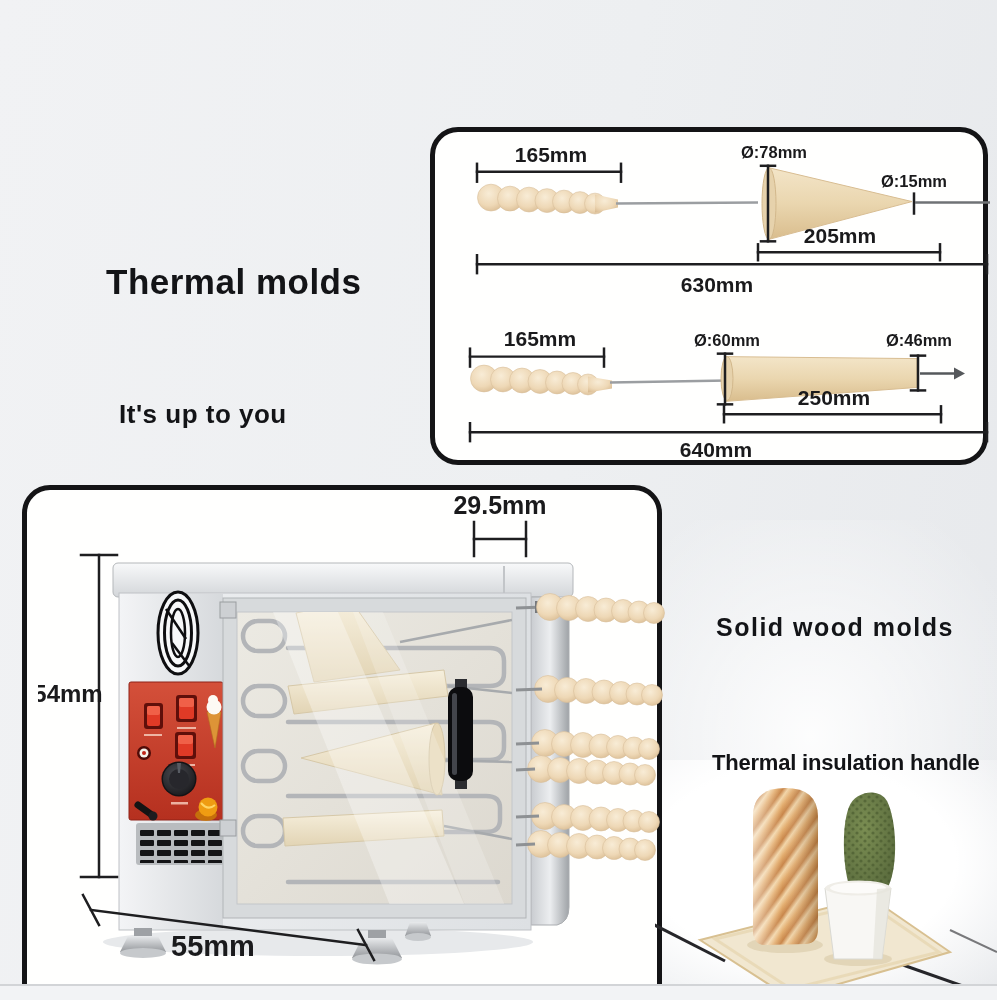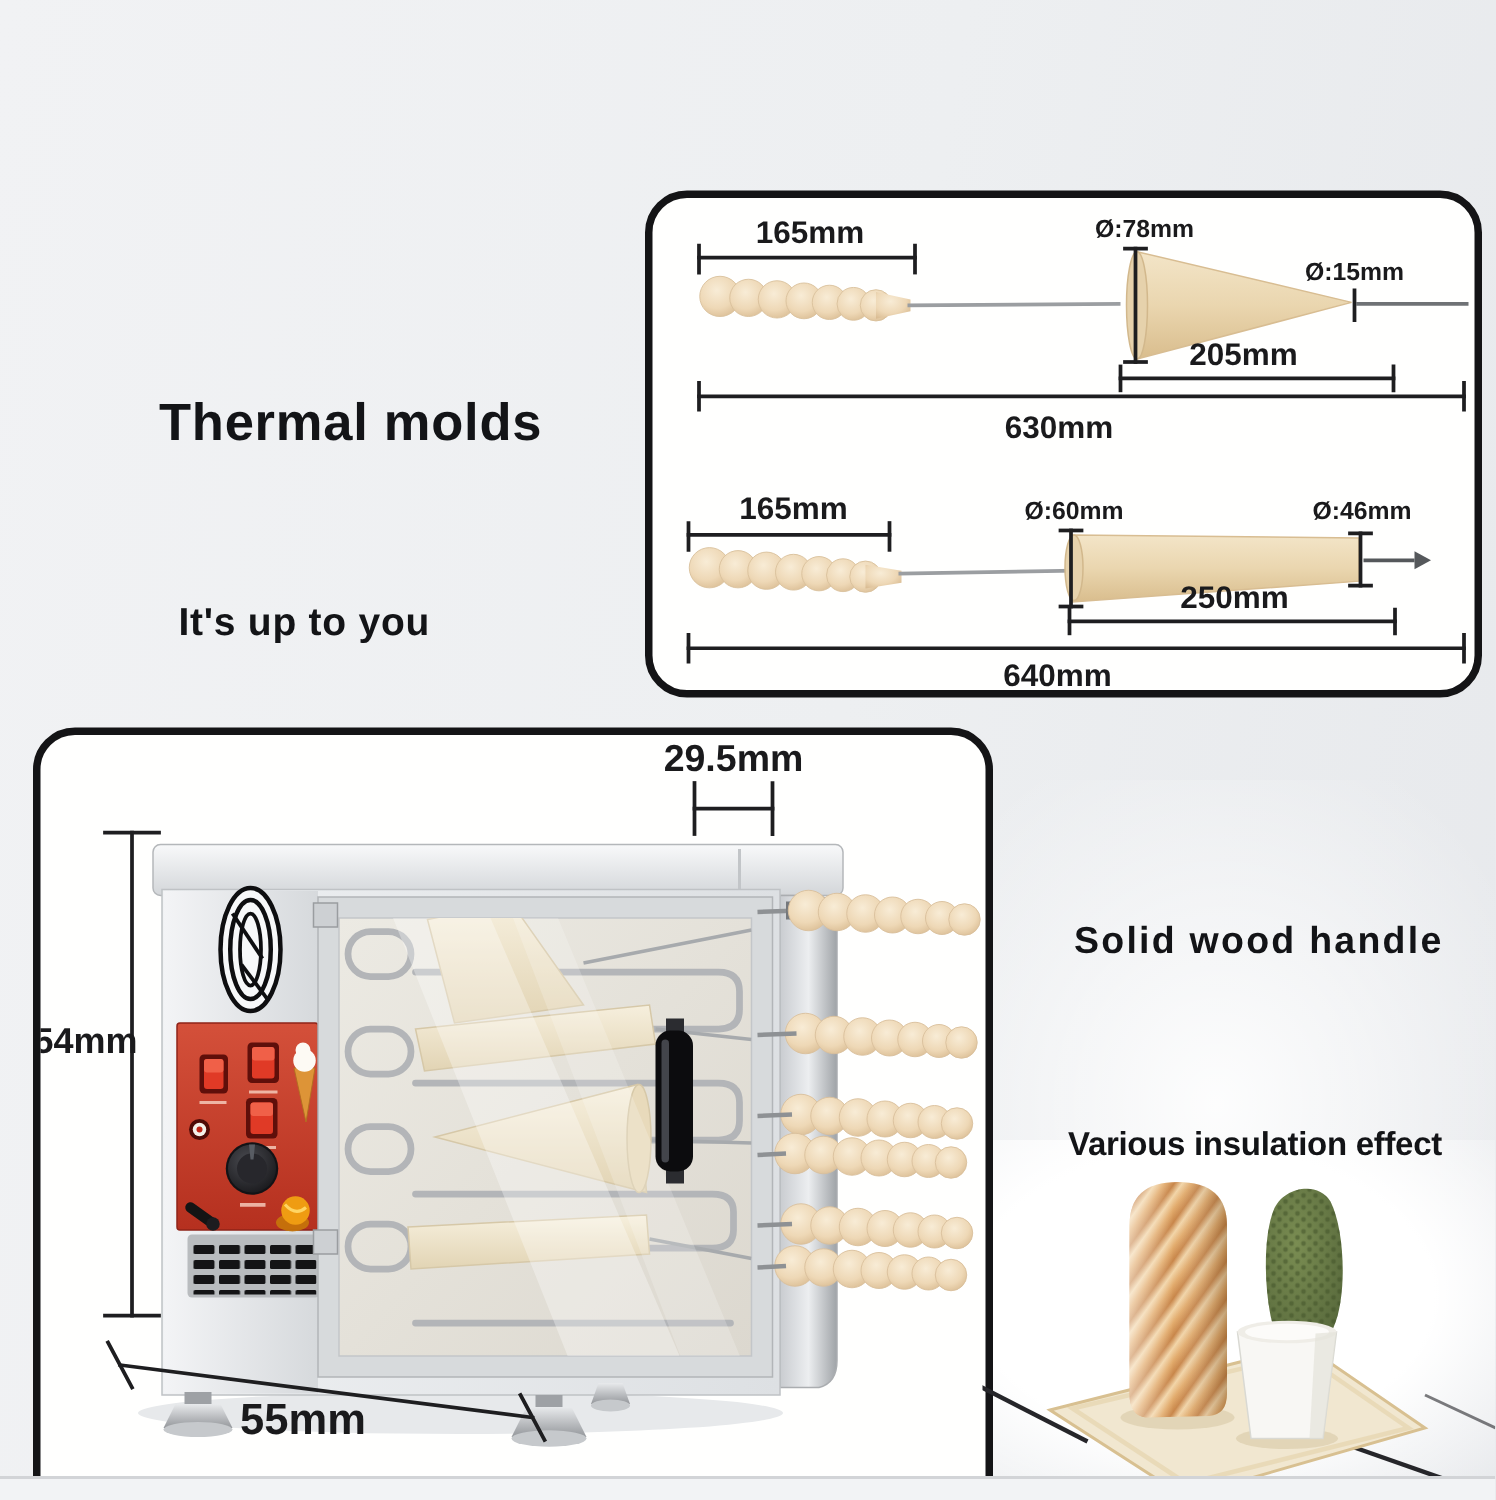--- a/index.html
+++ b/index.html
@@ -8,21 +8,21 @@
         background:linear-gradient(100deg,#f1f2f4 0%,#edeff1 55%,#e7e9ec 100%);}
   .glow{position:absolute;left:580px;top:520px;width:420px;height:480px;pointer-events:none;
         background:radial-gradient(ellipse at 55% 45%,rgba(255,255,255,.9) 0%,rgba(255,255,255,0) 70%);}
   .photo-bg{position:absolute;left:640px;top:760px;width:360px;height:230px;
         background:radial-gradient(ellipse at 45% 45%,#ffffff 55%,rgba(255,255,255,0) 100%);}
   .caption{position:absolute;color:#131417;font-weight:700;white-space:nowrap;}
   .cap-various{left:106px;top:262px;font-size:35px;letter-spacing:.5px;}
   .cap-upto{left:119px;top:399px;font-size:26px;letter-spacing:.5px;}
   .cap-handle{left:716px;top:613px;font-size:25px;letter-spacing:1.5px;}
   .cap-thermal{left:712px;top:750px;font-size:22px;letter-spacing:-.2px;}
-  .panel{position:absolute;background:#fffffe;border:5px solid #141416;box-sizing:border-box;}
+  .panel{position:absolute;background:#fffffe;border:5px solid #141416;box-sizing:border-box;padding-left:11px;}
   .molds-panel{left:430px;top:127px;width:558px;height:338px;border-radius:28px;}
   .machine-panel{left:22px;top:485px;width:640px;height:584px;border-radius:28px;}
   .panel svg{display:block;}
   .bottom-strip{position:absolute;left:0;top:984px;width:997px;height:16px;
         background:#f2f3f5;border-top:2px solid #d2d4d7;box-sizing:border-box;}
   text{font-family:"Liberation Sans",sans-serif;font-weight:700;fill:#1a1a1c;}
   .n21{font-size:21px;} .n16{font-size:16.5px;} .n25{font-size:25px;}
   .n24{font-size:24px;} .n29{font-size:29px;}
   .dl{stroke:#1e1e20;stroke-width:2.5;stroke-linecap:square;fill:none;}
   .tube{stroke:#b3b5b8;stroke-width:4.5;fill:none;stroke-linecap:round;}
@@ -30,22 +30,22 @@
 </head>
 <body>
 
 <div class="page">
 
   <div class="glow"></div>
   <div class="photo-bg"></div>
 
   <div class="caption cap-various">Thermal molds</div>
   <div class="caption cap-upto">It's up to you</div>
-  <div class="caption cap-handle">Solid wood handle</div>
-  <div class="caption cap-thermal">Various insulation effect</div>
+  <div class="caption cap-handle">Solid wood molds</div>
+  <div class="caption cap-thermal">Thermal insulation handle</div>
 
   <div class="panel molds-panel">
     <svg width="548" height="328" viewBox="0 0 548 330" preserveAspectRatio="none">
       <defs>
         <radialGradient id="woodG" cx="42%" cy="35%" r="75%">
           <stop offset="0" stop-color="#f8ecd6"></stop>
             <stop offset="0.6" stop-color="#eed8b6"></stop>
             <stop offset="1" stop-color="#d8ba90"></stop>
         </radialGradient>
         <linearGradient id="coneG" x1="0" y1="0" x2="0" y2="1">

